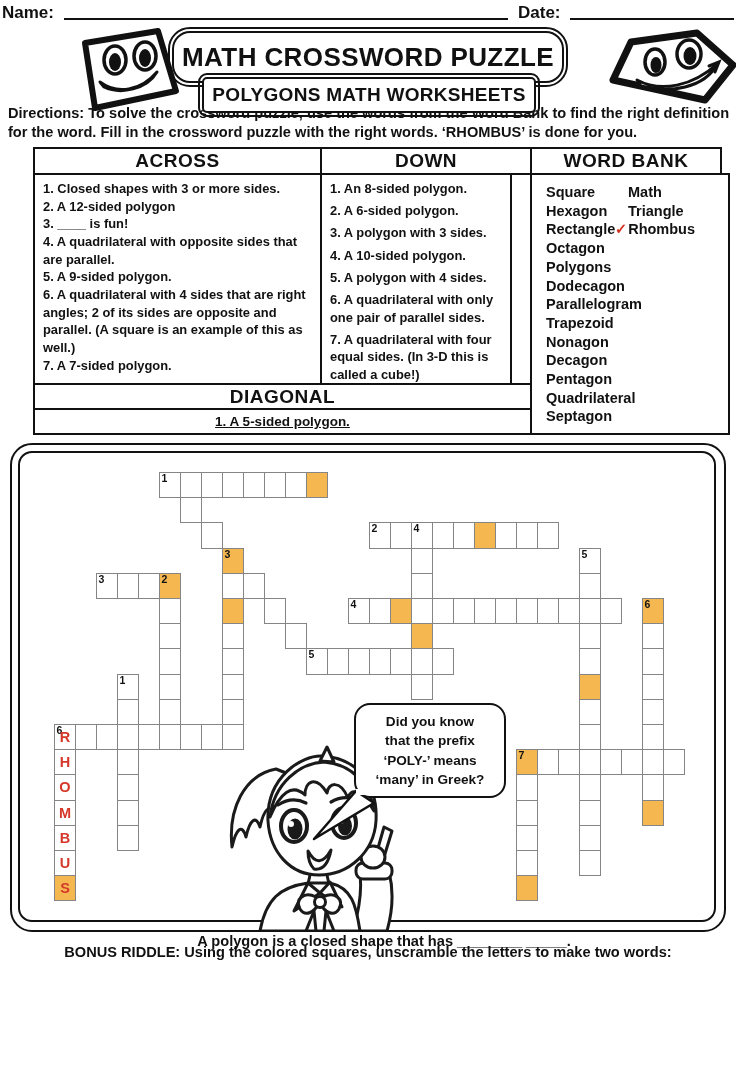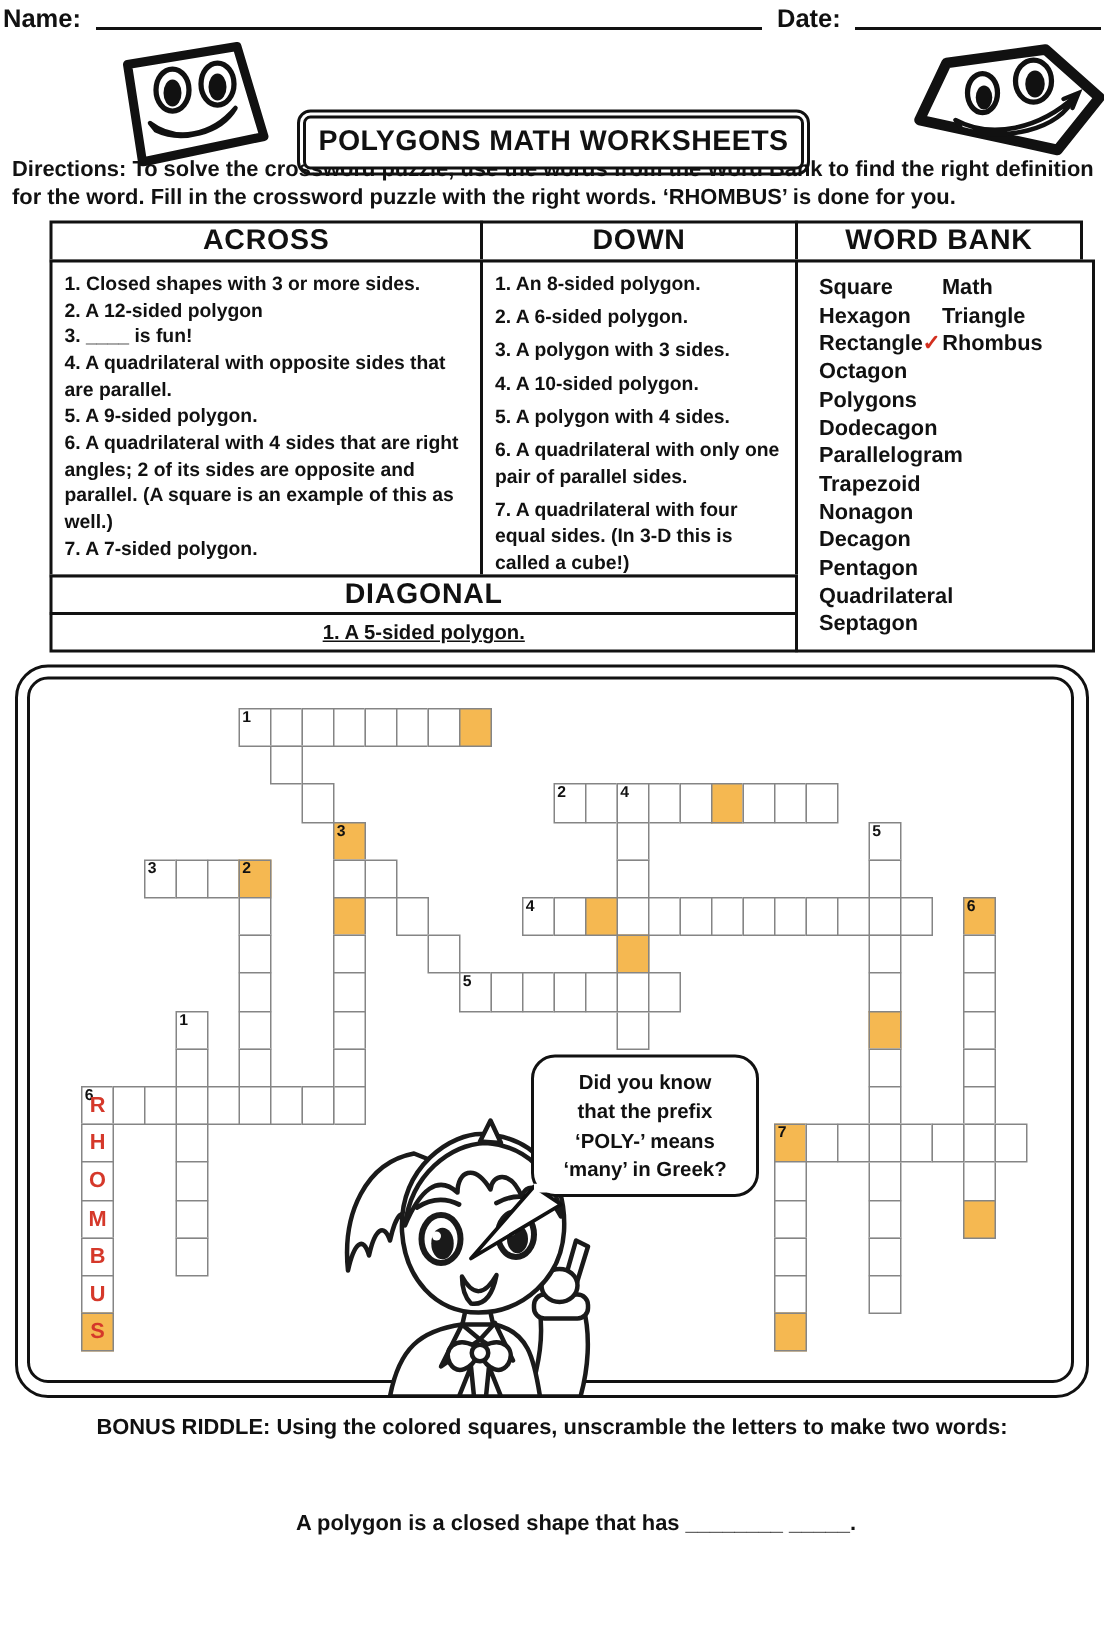--- a/index.html
+++ b/index.html
@@ -75,20 +75,23 @@
 
   <svg class="mascot" style="left:55px; top:27px;" width="132" height="84" viewBox="0 0 132 84">
     <polygon points="30,16 103,4 121,64 40,81" fill="#fff" stroke="#111" stroke-width="6" stroke-linejoin="round"></polygon>
     <ellipse cx="60" cy="33" rx="11" ry="14" fill="#fff" stroke="#111" stroke-width="3.5"></ellipse>
     <ellipse cx="60" cy="35" rx="6" ry="9" fill="#111"></ellipse>
     <ellipse cx="90" cy="29" rx="11" ry="14" fill="#fff" stroke="#111" stroke-width="3.5"></ellipse>
     <ellipse cx="90" cy="31" rx="6" ry="9" fill="#111"></ellipse>
     <path d="M45,55 C62,68 86,64 102,45 C92,62 66,68 49,60 Z" fill="#fff" stroke="#111" stroke-width="3" stroke-linejoin="round"></path>
   </svg>
 
+  <div class="title-box1">
+    <span class="title1">MATH CROSSWORD PUZZLE</span>
+  </div>
   <div class="title-box2">
     <span class="title2">POLYGONS MATH WORKSHEETS</span>
   </div>
 
   <svg class="mascot" style="left:595px; top:28px;" width="145" height="80" viewBox="0 0 145 80">
     <polygon points="36,14 102,5 138,37 110,72 18,52" fill="#fff" stroke="#111" stroke-width="7" stroke-linejoin="round"></polygon>
     <ellipse cx="60" cy="34" rx="10" ry="13" fill="#fff" stroke="#111" stroke-width="3.5"></ellipse>
     <ellipse cx="61" cy="37" rx="5.5" ry="8" fill="#111"></ellipse>
     <ellipse cx="94" cy="26" rx="12" ry="14" fill="#fff" stroke="#111" stroke-width="3.5"></ellipse>
     <ellipse cx="95" cy="28" rx="6.5" ry="9" fill="#111"></ellipse>
@@ -111,21 +114,21 @@
   <div class="tbox clues" style="left:33px; top:173px; width:289px; height:212px;">
       <div class="clue-item">1. Closed shapes with 3 or more sides.</div>
       <div class="clue-item">2. A 12-sided polygon</div>
       <div class="clue-item">3. ____ is fun!</div>
       <div class="clue-item">4. A quadrilateral with opposite sides that are parallel.</div>
       <div class="clue-item">5. A 9-sided polygon.</div>
       <div class="clue-item">6. A quadrilateral with 4 sides that are right angles; 2 of its sides are opposite and parallel. (A square is an example of this as well.)</div>
       <div class="clue-item">7. A 7-sided polygon.</div>
     </div>
 
-  <div class="tbox clues down-clues" style="left:320px; top:173px; width:212px; height:212px;">
+  <div class="tbox clues down-clues" style="left:320px; top:173px; width:192px; height:212px;">
       <div class="clue-item">1. An 8-sided polygon.</div>
       <div class="clue-item">2. A 6-sided polygon.</div>
       <div class="clue-item">3. A polygon with 3 sides.</div>
       <div class="clue-item">4. A 10-sided polygon.</div>
       <div class="clue-item">5. A polygon with 4 sides.</div>
       <div class="clue-item">6. A quadrilateral with only one pair of parallel sides.</div>
       <div class="clue-item">7. A quadrilateral with four equal sides. (In 3-D this is called a cube!)</div>
     </div>
 
   <div class="tbox" style="left:530px; top:173px; width:200px; height:262px;">
@@ -368,15 +371,15 @@
         <ellipse cx="135" cy="101" rx="7" ry="9.5" fill="#1a1a1a"></ellipse>
         <circle cx="131" cy="96" r="2.7" fill="#fff"></circle>
         <path d="M68,80 Q82,71 96,78" fill="none" stroke="#1a1a1a" stroke-width="3.2" stroke-linecap="round"></path>
         <path d="M121,77 Q135,69 150,76" fill="none" stroke="#1a1a1a" stroke-width="3.2" stroke-linecap="round"></path>
         <path d="M98,126 Q109,146 121,125 Q117,146 104,144 Q98,138 98,126 Z" fill="#fff" stroke="#1a1a1a" stroke-width="3" stroke-linejoin="round"></path>
       </g>
     </svg>
   </div>
 
   <div class="bonus" style="top:944px;">BONUS RIDDLE: Using the colored squares, unscramble the letters to make two words:</div>
-  <div class="bonus" style="top:1008px;padding-left:32px;">A polygon is a closed shape that has ________ _____.</div>
+  <div class="bonus" style="top:933px;padding-left:32px;">A polygon is a closed shape that has ________ _____.</div>
 
 </div>
 
 </body></html>

